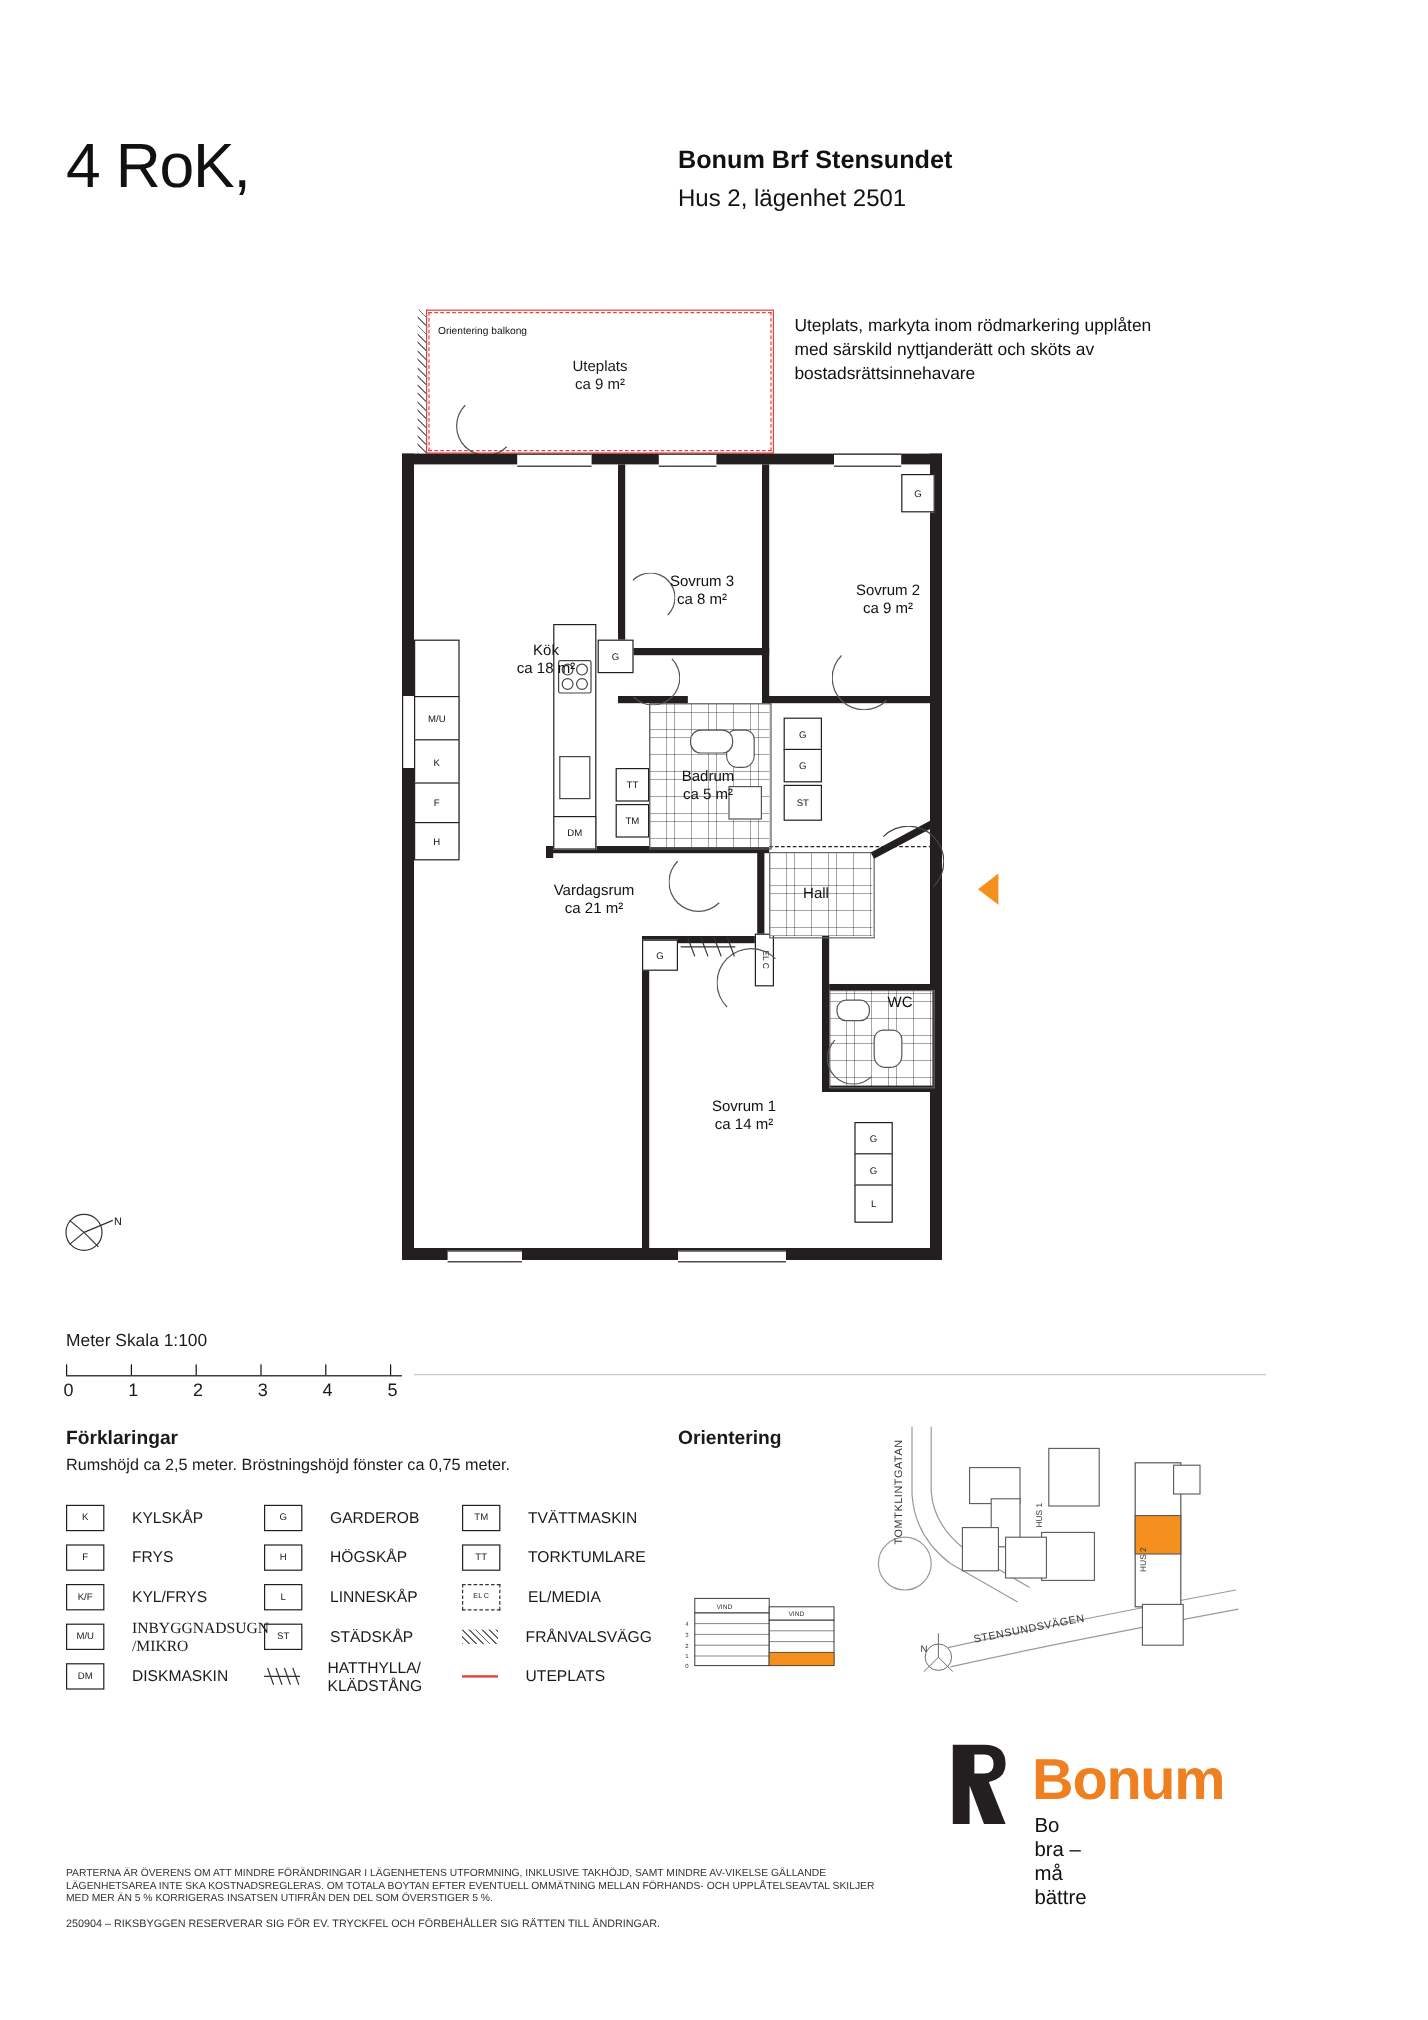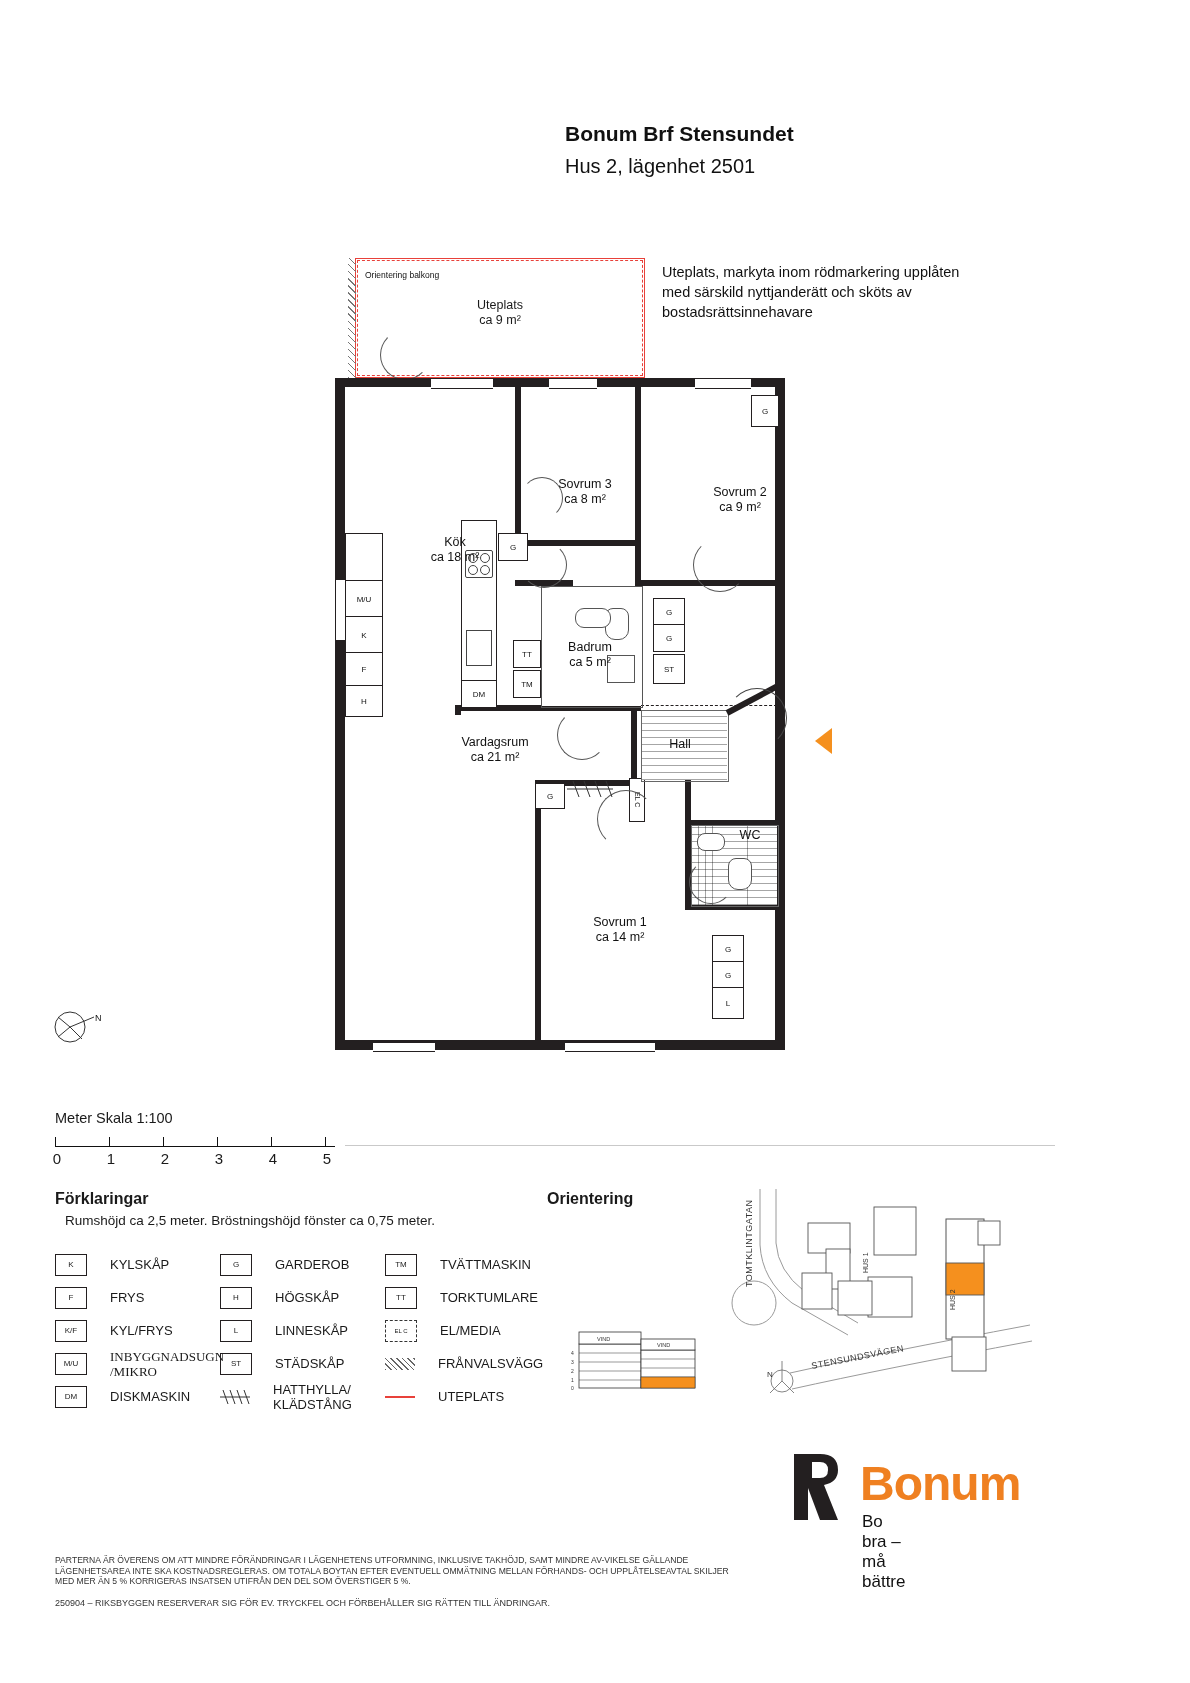--- a/index.html
+++ b/index.html
@@ -42,48 +42,49 @@
   #scale-title{font-size:14.5px;margin-bottom:6px;}
   #ruler{position:relative;height:14px;width:280px;border-bottom:1.6px solid #111;}
   #ruler .tick{position:absolute;bottom:0;width:1.4px;background:#111;height:9px;}
   #ruler .tickS{height:5px;width:1px;}
   #scale-nums{position:relative;height:18px;width:290px;font-size:15px;margin-top:3px;}
   #scale-nums span{position:absolute;transform:translateX(-50%);}
   #hr-line{position:absolute;left:345px;top:1145px;width:710px;height:1px;background:#c9c9c9;}
 
   
   #forkl-title{left:55px;top:1190px;font-size:16px;font-weight:bold;}
-  #forkl-sub{left:65px;top:1213px;font-size:13.5px;}
+  #forkl-sub{left:55px;top:1213px;font-size:13.5px;}
   .legend-col{position:absolute;top:1248px;}
   .legend-row{display:flex;align-items:center;height:33px;}
   .legend-sym{width:30px;height:20px;border:1px solid #231f20;display:flex;align-items:center;justify-content:center;font-size:8px;margin-right:10px;flex:0 0 auto;}
   .legend-sym.nb{border:none;}
   .legend-txt{font-size:13px;line-height:15px;margin-left:13px;}
 
-  #orient-title{left:547px;top:1190px;font-size:16px;font-weight:bold;}
+  #orient-title{left:565px;top:1190px;font-size:16px;font-weight:bold;}
 
   
   #bldg{left:565px;top:1330px;width:140px;height:62px;}
 
   
   #sitemap{left:730px;top:1185px;width:320px;height:220px;}
 
   
   #logo{left:790px;top:1450px;}
   #logo-text{position:absolute;left:70px;top:6px;font-size:48px;font-weight:bold;color:#ef8021;letter-spacing:-1px;}
   #logo-slogan{position:absolute;left:72px;top:62px;font-size:17px;color:#111;}
 
   
   #footer{left:55px;top:1555px;width:680px;font-size:8.6px;line-height:10.5px;color:#333;}
   #footer2{left:55px;top:1598px;width:680px;font-size:9px;color:#333;}
 </style>
 </head>
 <body>
 
 <div class="abs" id="title">
+  <div>4 RoK,</div>
 </div>
 <div class="abs" id="proj-name">Bonum Brf Stensundet</div>
 <div class="abs" id="proj-sub">Hus 2, lägenhet 2501</div>
 
 <div class="abs" id="ute-note">Uteplats, markyta inom rödmarkering upplåten med särskild nyttjanderätt och sköts av bostadsrättsinnehavare</div>
 
 <div class="abs" id="plan">
 
   <div id="terrace"></div>
   <div id="terrace-dash"></div>

